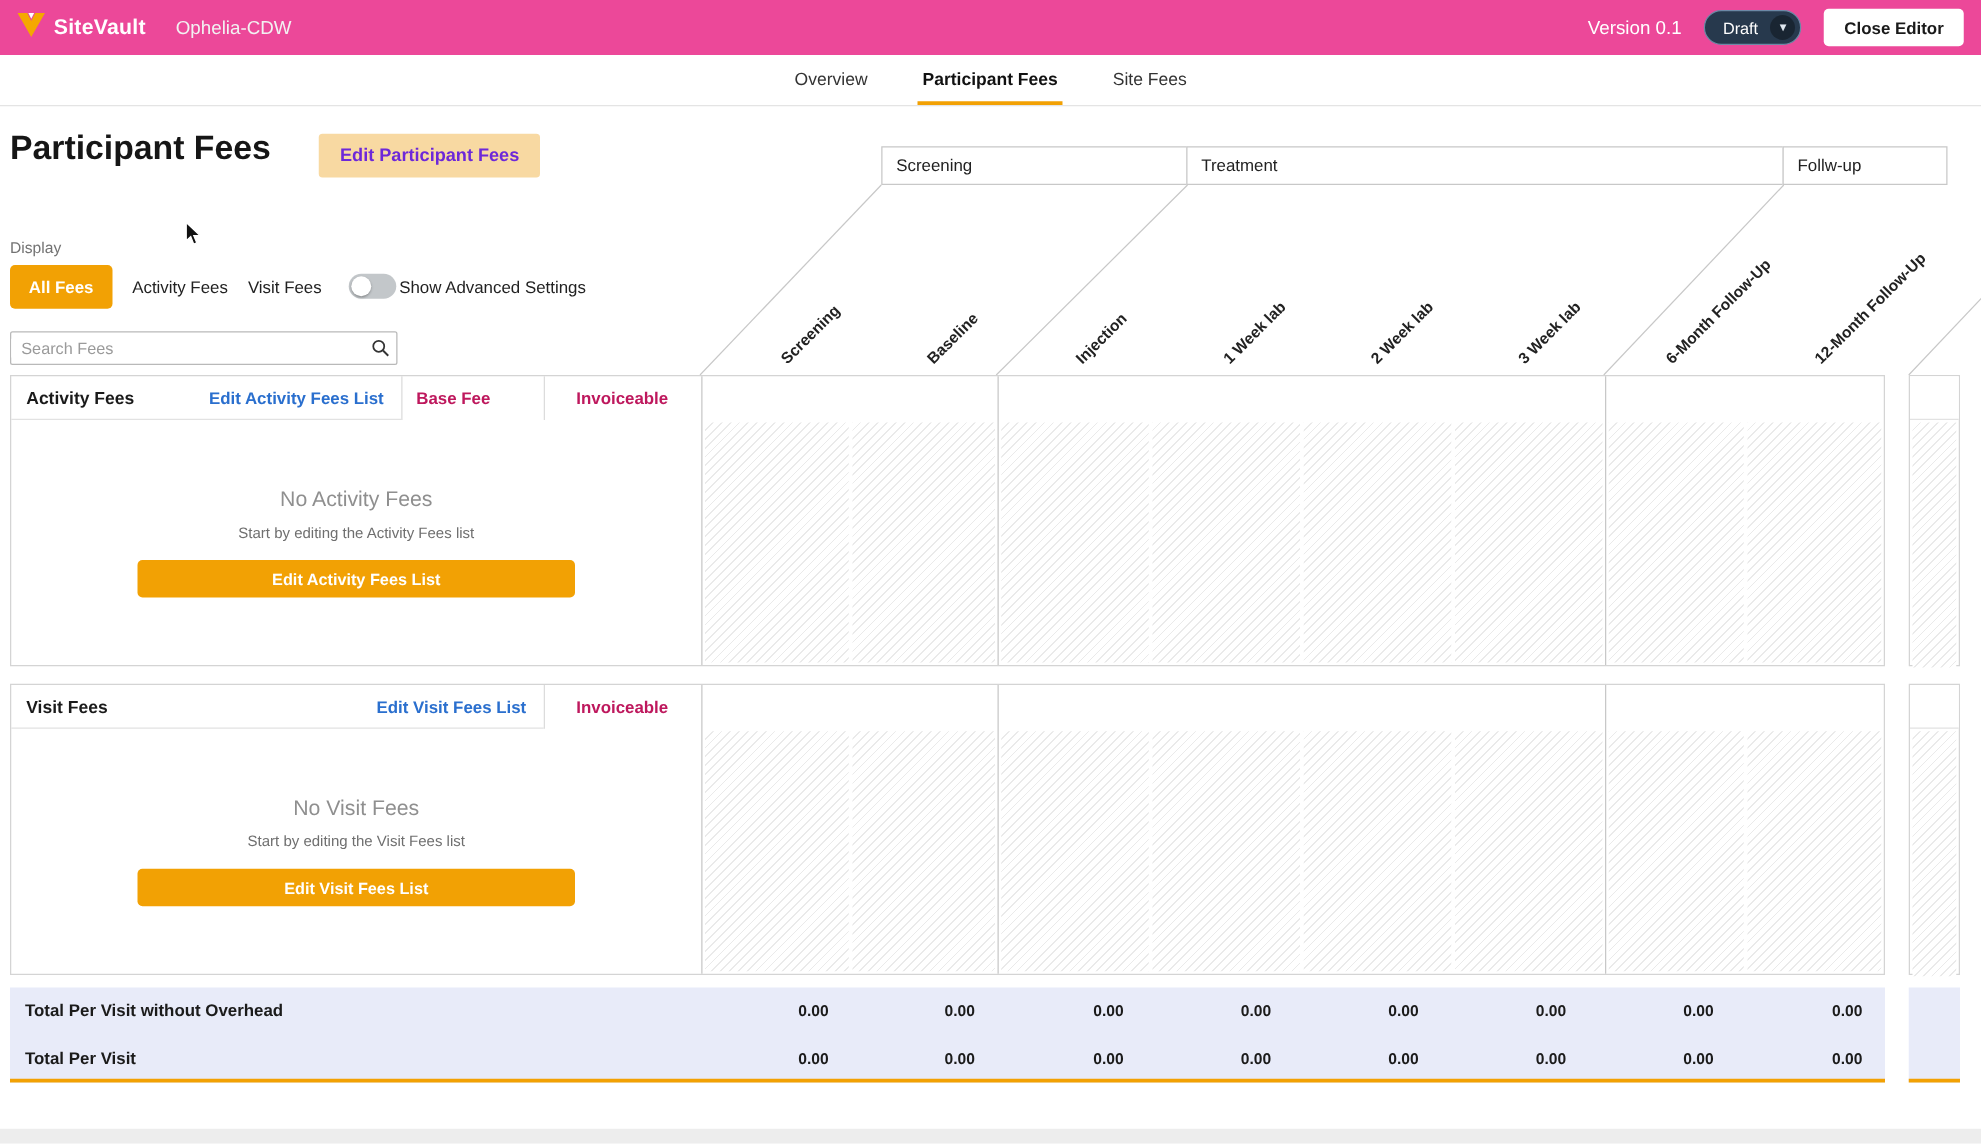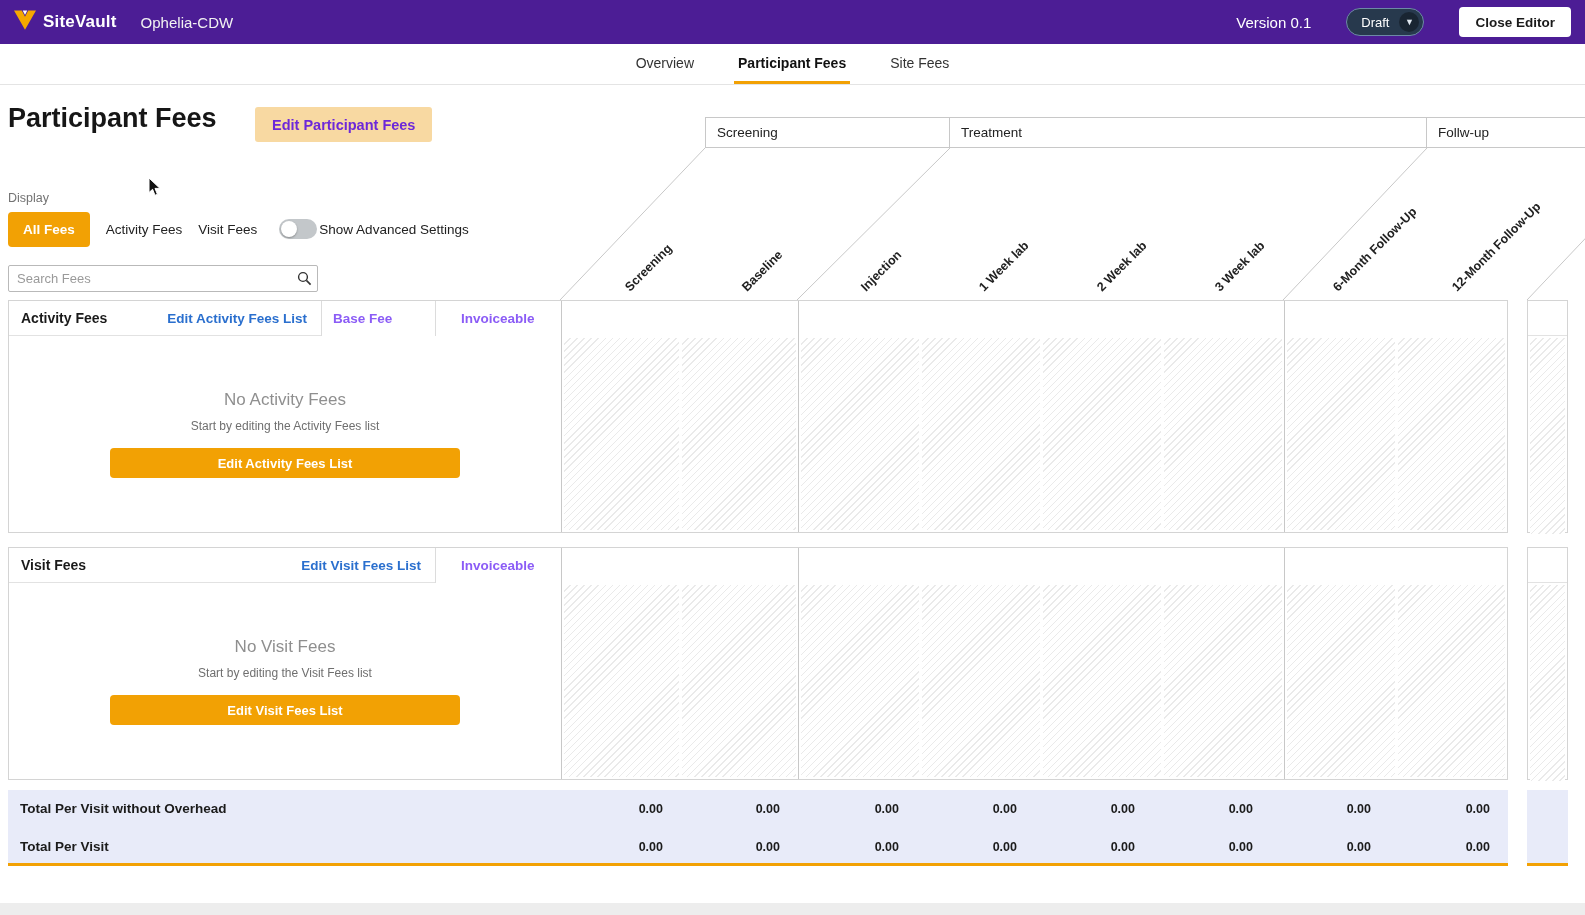--- a/index.html
+++ b/index.html
@@ -7,26 +7,26 @@
   body {
     position: relative;
     background:#fff;
     font-family:"Liberation Sans", sans-serif;
     overflow:hidden;
     color:#222;
   }
   
   .topbar{
     position:absolute; left:0; top:0; width:1585px; height:44px;
-    background:#4c1d95; display:flex; align-items:center; padding:0 14px;
+    background:#ec4899; display:flex; align-items:center; padding:0 14px;
   }
   .logo-wrap{ display:flex; align-items:center; gap:7px; }
   .logo-text{ color:#fff; font-size:17px; font-weight:bold; letter-spacing:.2px; }
   .study-name{ color:#f2f2f2; font-size:15px; margin-left:24px; }
-  .topbar-right{ margin-left:auto; display:flex; align-items:center; gap:35px; }
+  .topbar-right{ margin-left:auto; display:flex; align-items:center; gap:18px; }
   .version-label{ color:#fff; font-size:15px; }
   .draft-pill{
     display:flex; align-items:center; gap:10px;
     background:#27394d; border:1px solid #6d89a6; border-radius:15px;
     height:28px; padding:0 4px 0 14px; color:#fff; font-size:13px; cursor:pointer;
   }
   .draft-caret{
     width:20px; height:20px; border-radius:50%; background:rgba(0,0,0,.35);
     display:flex; align-items:center; justify-content:center; color:#dfe7ef; font-size:9px;
   }
@@ -79,21 +79,21 @@
   .search-box input{ flex:1; border:none; outline:none; font-size:13px; padding:0 8px; color:#333; font-family:"Liberation Sans",sans-serif; }
   .search-box input::placeholder{ color:#9a9a9a; }
   .search-icon{ width:26px; display:flex; justify-content:center; align-items:center; cursor:pointer; }
   
   .fee-table{ position:absolute; left:8px; width:1500px; height:233px; border:1px solid #d4d4d4; background:#fff; }
   .fee-table.activity{ top:215px; }
   .fee-table.visit{ top:462px; }
   .ft-head{ position:absolute; left:0; top:0; height:35px; display:flex; align-items:center; border-bottom:1px solid #e2e2e2; }
   .ft-title{ font-size:14px; font-weight:bold; color:#1a1a1a; padding-left:12px; }
   .ft-link{ font-size:13.5px; font-weight:bold; color:#2a6fce; margin-left:auto; padding-right:14px; cursor:pointer; text-decoration:none; }
-  .ft-colhead{ position:absolute; top:0; height:35px; line-height:35px; font-size:13.5px; font-weight:bold; color:#8b5cf6; }
+  .ft-colhead{ position:absolute; top:0; height:35px; line-height:35px; font-size:13.5px; font-weight:bold; color:#be185d; }
   .vline{ position:absolute; top:0; width:1px; background:#c8c8c8; }
   .vline.head-only{ height:35px; background:#dcdcdc; }
   .vline.full{ height:231px; }
   .empty-state{ position:absolute; left:0; top:35px; width:552px; height:196px; display:flex; flex-direction:column; align-items:center; justify-content:center; }
   .empty-title{ font-size:17px; color:#8f8f8f; }
   .empty-sub{ font-size:12px; color:#6f6f6f; margin-top:9px; }
   .empty-btn{
     margin-top:15px; width:350px; height:30px; background:#f2a104; color:#fff;
     border:none; border-radius:4px; font-size:13px; font-weight:bold; cursor:pointer;
   }
@@ -145,21 +145,21 @@
   <div class="tab">Site Fees</div>
 </div>
 
 <div class="main">
 
   <div class="page-title">Participant Fees</div>
   <button class="edit-participant-btn">Edit Participant Fees</button>
 
   <div class="epoch-box" style="left:705px; width:245px;">Screening</div>
   <div class="epoch-box" style="left:949px; width:478px;">Treatment</div>
-  <div class="epoch-box" style="left:1426px; width:160px;">Follw-up</div>
+  <div class="epoch-box" style="left:1426px; width:132px;">Follw-up</div>
 
   <svg class="diagonals">
     <line x1="705" y1="63" x2="560" y2="215" stroke="#c8c8c8" stroke-width="1"></line>
     <line x1="950" y1="63" x2="797" y2="215" stroke="#c8c8c8" stroke-width="1"></line>
     <line x1="1427" y1="63" x2="1283" y2="215" stroke="#c8c8c8" stroke-width="1"></line>
     <line x1="1671" y1="63" x2="1527" y2="215" stroke="#c8c8c8" stroke-width="1"></line>
   </svg>
 
   <div class="vlabel" style="left:632px">Screening</div>
   <div class="vlabel" style="left:749px">Baseline</div>

